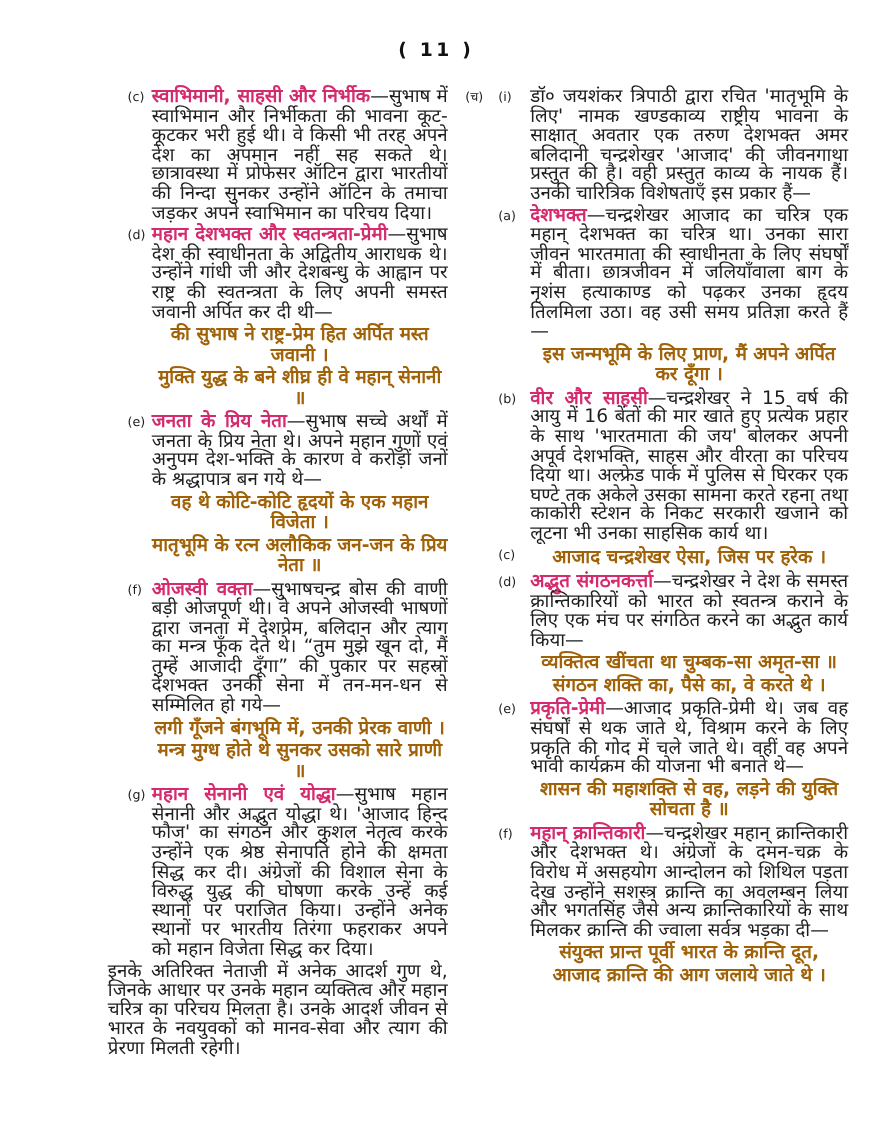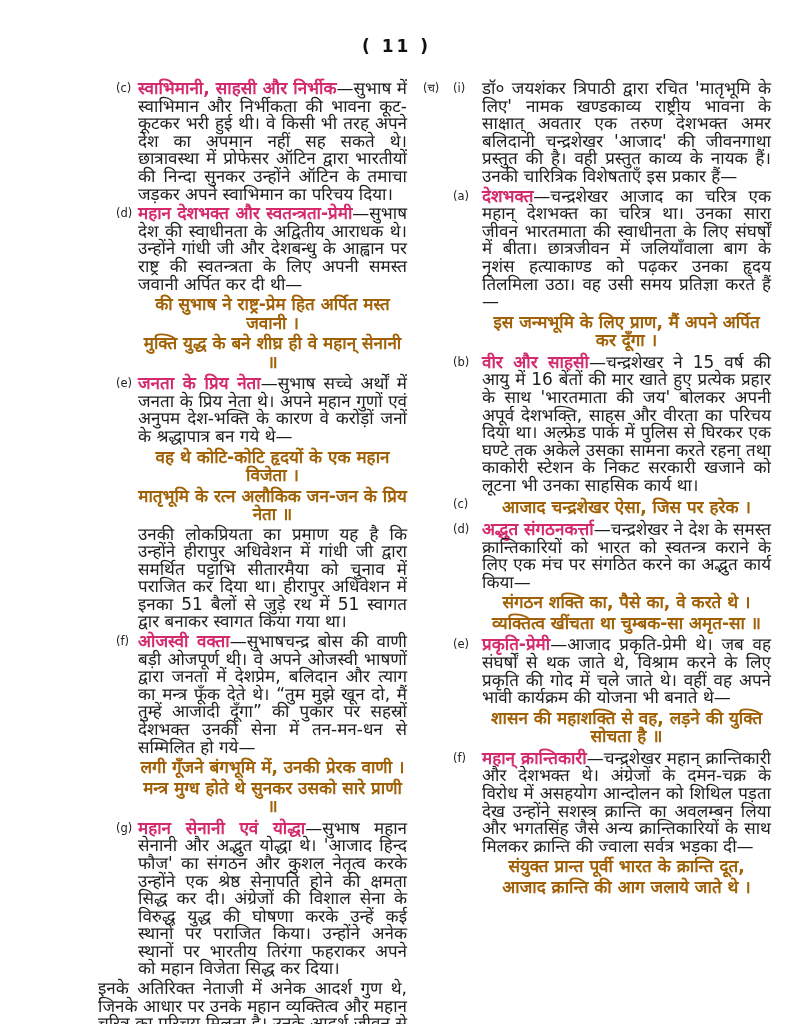--- a/index.html
+++ b/index.html
@@ -77,21 +77,20 @@
           <p class="verse">मुक्ति युद्ध के बने शीघ्र ही वे महान् सेनानी ॥</p>
         </div>
       </div>
 
       <div class="sec sec-indent">
         <span class="sec-label">(e)</span>
         <div class="sec-body">
           <p><span class="heading">जनता के प्रिय नेता</span><span>—सुभाष सच्चे अर्थों में जनता के प्रिय नेता थे। अपने महान गुणों एवं अनुपम देश-भक्ति के कारण वे करोड़ों जनों के श्रद्धापात्र बन गये थे—</span></p>
           <p class="verse">वह थे कोटि-कोटि हृदयों के एक महान विजेता ।</p>
           <p class="verse">मातृभूमि के रत्न अलौकिक जन-जन के प्रिय नेता ॥</p>
-          <p class="after-para">उनकी लोकप्रियता का प्रमाण यह है कि उन्होंने हीरापुर अधिवेशन में गांधी जी द्वारा समर्थित पट्टाभि सीतारमैया को चुनाव में पराजित कर दिया था। हीरापुर अधिवेशन में इनका 51 बैलों से जुड़े रथ में 51 स्वागत द्वार बनाकर स्वागत किया गया था।</p>
         </div>
       </div>
 
       <div class="sec sec-indent">
         <span class="sec-label">(f)</span>
         <div class="sec-body">
           <p><span class="heading">ओजस्वी वक्ता</span><span>—सुभाषचन्द्र बोस की वाणी बड़ी ओजपूर्ण थी। वे अपने ओजस्वी भाषणों द्वारा जनता में देशप्रेम, बलिदान और त्याग का मन्त्र फूँक देते थे। “तुम मुझे खून दो, मैं तुम्हें आजादी दूँगा” की पुकार पर सहस्रों देशभक्त उनकी सेना में तन-मन-धन से सम्मिलित हो गये—</span></p>
           <p class="verse">लगी गूँजने बंगभूमि में, उनकी प्रेरक वाणी ।</p>
           <p class="verse">मन्त्र मुग्ध होते थे सुनकर उसको सारे प्राणी ॥</p>
         </div>
@@ -138,22 +137,22 @@
             <span class="sec-label lbl-w29">(c)</span>
             <div class="sec-body">
               <p class="verse">आजाद चन्द्रशेखर ऐसा, जिस पर हरेक ।</p>
             </div>
           </div>
 
           <div class="sec">
             <span class="sec-label lbl-w29">(d)</span>
             <div class="sec-body">
               <p><span class="heading">अद्भुत संगठनकर्त्ता</span><span>—चन्द्रशेखर ने देश के समस्त क्रान्तिकारियों को भारत को स्वतन्त्र कराने के लिए एक मंच पर संगठित करने का अद्भुत कार्य किया—</span></p>
+              <p class="verse">व्यक्तित्व खींचता था चुम्बक-सा अमृत-सा ॥</p>
               <p class="verse">संगठन शक्ति का, पैसे का, वे करते थे ।</p>
-              <p class="verse">व्यक्तित्व खींचता था चुम्बक-सा अमृत-सा ॥</p>
             </div>
           </div>
 
           <div class="sec">
             <span class="sec-label lbl-w29">(e)</span>
             <div class="sec-body">
               <p><span class="heading">प्रकृति-प्रेमी</span><span>—आजाद प्रकृति-प्रेमी थे। जब वह संघर्षों से थक जाते थे, विश्राम करने के लिए प्रकृति की गोद में चले जाते थे। वहीं वह अपने भावी कार्यक्रम की योजना भी बनाते थे—</span></p>
               <p class="verse">शासन की महाशक्ति से वह, लड़ने की युक्ति सोचता है ॥</p>
             </div>
           </div>

